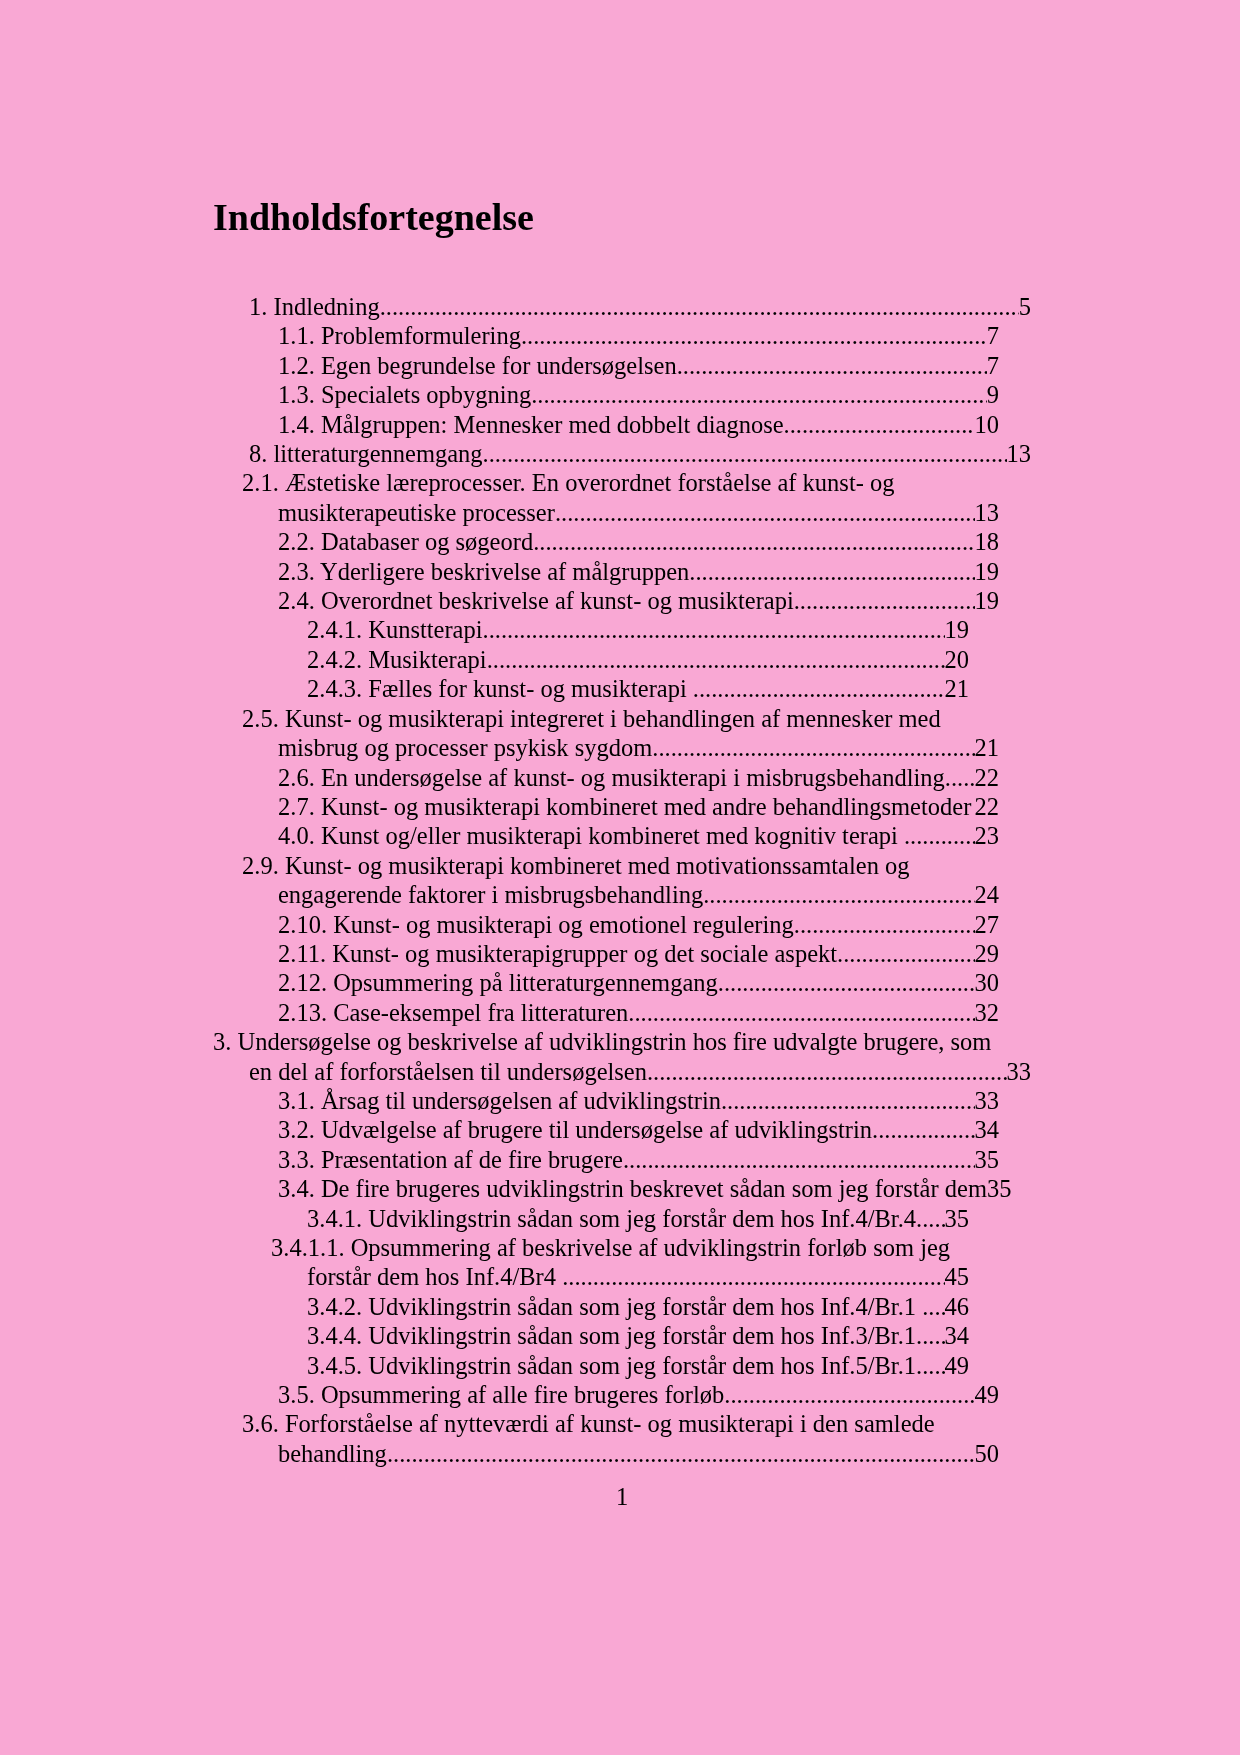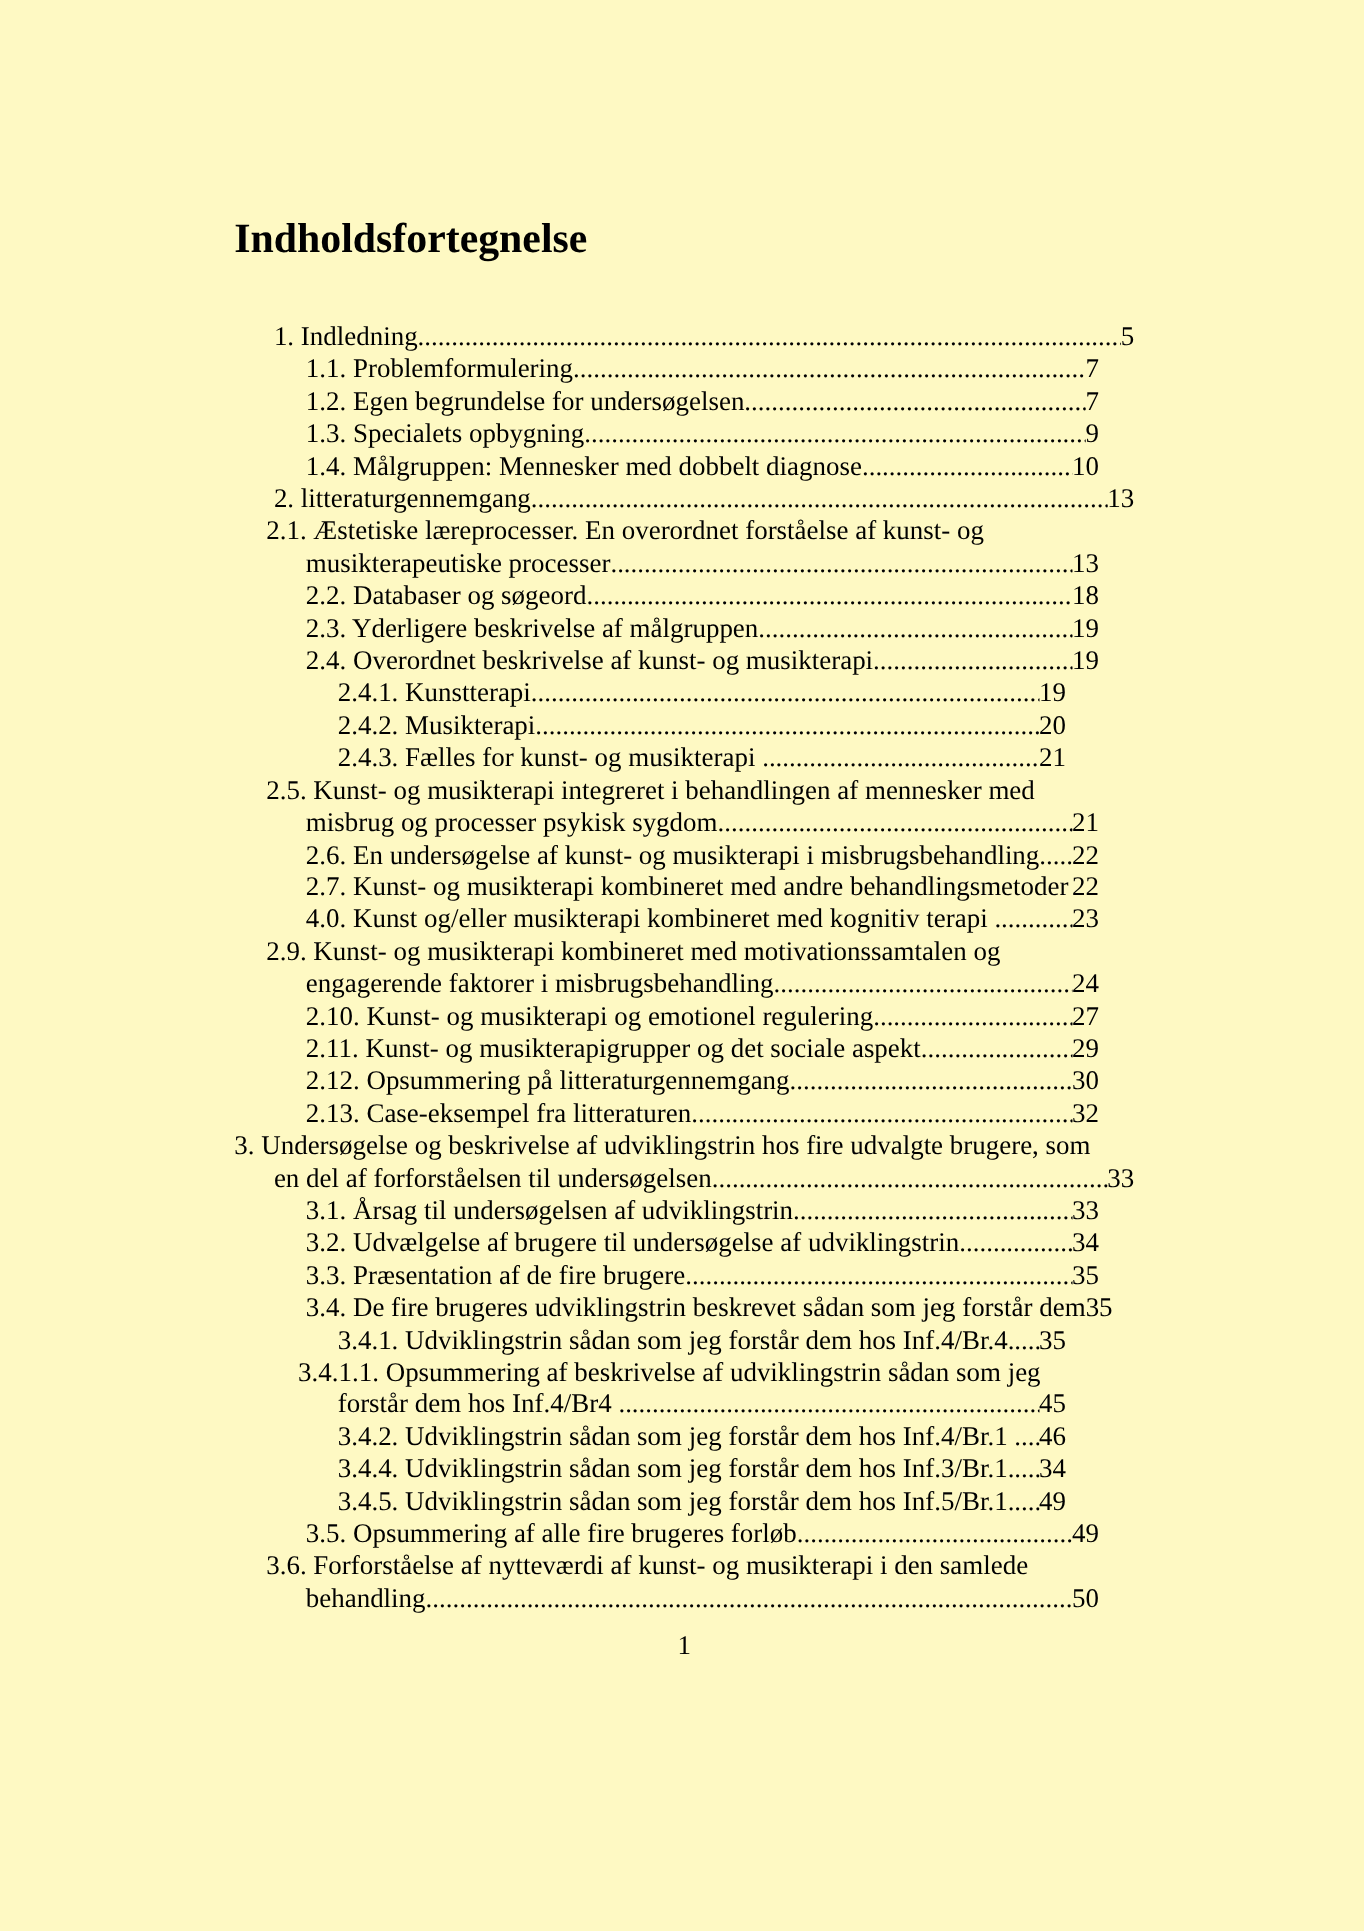--- a/index.html
+++ b/index.html
@@ -5,21 +5,21 @@
   * { box-sizing: border-box; }
   html, body { margin: 0; padding: 0; }
   body {
     width: 1240px; height: 1755px;
     background: #ffffff; color: #000000;
     font-family: "Liberation Serif", "DejaVu Serif", serif;
   }
   .page {
     position: relative;
     width: 1240px; height: 1755px;
-    background: #fef9c3;
+    background: #f9a8d4;
     overflow: hidden;
   }
   .content {
     position: absolute;
     left: 213px; top: 198px;
     width: 818px;
   }
   .doc-title {
     font-size: 38px;
     font-weight: 700;
@@ -71,21 +71,21 @@
         <div class="entry lvl-1 leader-dots">
           <div class="line last"><span class="txt">1.2. Egen begrundelse for undersøgelsen</span><span class="leader"></span><span class="pg">7</span></div>
         </div>
         <div class="entry lvl-1 leader-dots">
           <div class="line last"><span class="txt">1.3. Specialets opbygning</span><span class="leader"></span><span class="pg">9</span></div>
         </div>
         <div class="entry lvl-1 leader-dots">
           <div class="line last"><span class="txt">1.4. Målgruppen: Mennesker med dobbelt diagnose</span><span class="leader"></span><span class="pg">10</span></div>
         </div>
         <div class="entry lvl-0 leader-dots">
-          <div class="line last"><span class="txt">2. litteraturgennemgang</span><span class="leader"></span><span class="pg">13</span></div>
+          <div class="line last"><span class="txt">8. litteraturgennemgang</span><span class="leader"></span><span class="pg">13</span></div>
         </div>
         <div class="entry lvl-1 leader-dots">
           <div class="line"><span class="txt">2.1. Æstetiske læreprocesser. En overordnet forståelse af kunst- og</span></div>
           <div class="line last"><span class="txt">musikterapeutiske processer</span><span class="leader"></span><span class="pg">13</span></div>
         </div>
         <div class="entry lvl-1 leader-dots">
           <div class="line last"><span class="txt">2.2. Databaser og søgeord</span><span class="leader"></span><span class="pg">18</span></div>
         </div>
         <div class="entry lvl-1 leader-dots">
           <div class="line last"><span class="txt">2.3. Yderligere beskrivelse af målgruppen</span><span class="leader"></span><span class="pg">19</span></div>
@@ -144,21 +144,21 @@
         <div class="entry lvl-1 leader-dots">
           <div class="line last"><span class="txt">3.3. Præsentation af de fire brugere</span><span class="leader"></span><span class="pg">35</span></div>
         </div>
         <div class="entry lvl-1 leader-none">
           <div class="line last"><span class="txt">3.4. De fire brugeres udviklingstrin beskrevet sådan som jeg forstår dem</span><span class="pg">35</span></div>
         </div>
         <div class="entry lvl-2 leader-dots">
           <div class="line last"><span class="txt">3.4.1. Udviklingstrin sådan som jeg forstår dem hos Inf.4/Br.4</span><span class="leader"></span><span class="pg">35</span></div>
         </div>
         <div class="entry lvl-2 leader-dots">
-          <div class="line"><span class="txt">3.4.1.1. Opsummering af beskrivelse af udviklingstrin sådan som jeg</span></div>
+          <div class="line"><span class="txt">3.4.1.1. Opsummering af beskrivelse af udviklingstrin forløb som jeg</span></div>
           <div class="line last"><span class="txt">forstår dem hos Inf.4/Br4 </span><span class="leader"></span><span class="pg">45</span></div>
         </div>
         <div class="entry lvl-2 leader-dots">
           <div class="line last"><span class="txt">3.4.2. Udviklingstrin sådan som jeg forstår dem hos Inf.4/Br.1 </span><span class="leader"></span><span class="pg">46</span></div>
         </div>
         <div class="entry lvl-2 leader-dots">
           <div class="line last"><span class="txt">3.4.4. Udviklingstrin sådan som jeg forstår dem hos Inf.3/Br.1</span><span class="leader"></span><span class="pg">34</span></div>
         </div>
         <div class="entry lvl-2 leader-dots">
           <div class="line last"><span class="txt">3.4.5. Udviklingstrin sådan som jeg forstår dem hos Inf.5/Br.1</span><span class="leader"></span><span class="pg">49</span></div>

